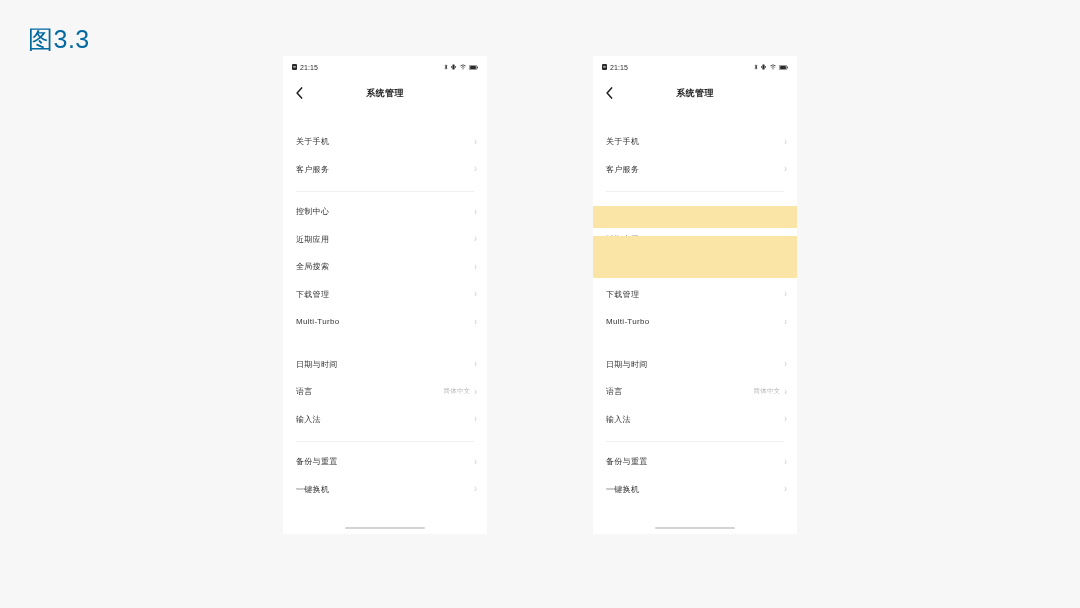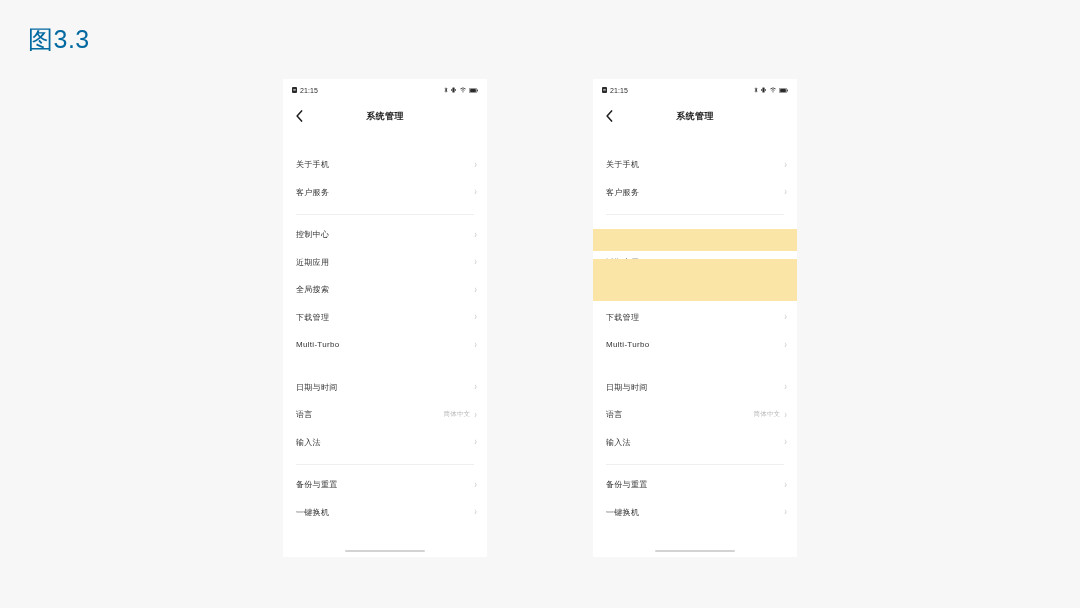--- a/index.html
+++ b/index.html
@@ -23,21 +23,21 @@
     font-size: 25px;
     color: #0369a1;
     letter-spacing: 0.5px;
     line-height: 34px;
     white-space: nowrap;
   }
 
   
   .phone {
     position: absolute;
-    top: 79px;
+    top: 56px;
     width: 204px;
     height: 478px;
     background: #ffffff;
     overflow: hidden;
   }
   .phone-left  { left: 283px; }
   .phone-right { left: 593px; }
 
   
   .status-bar {

